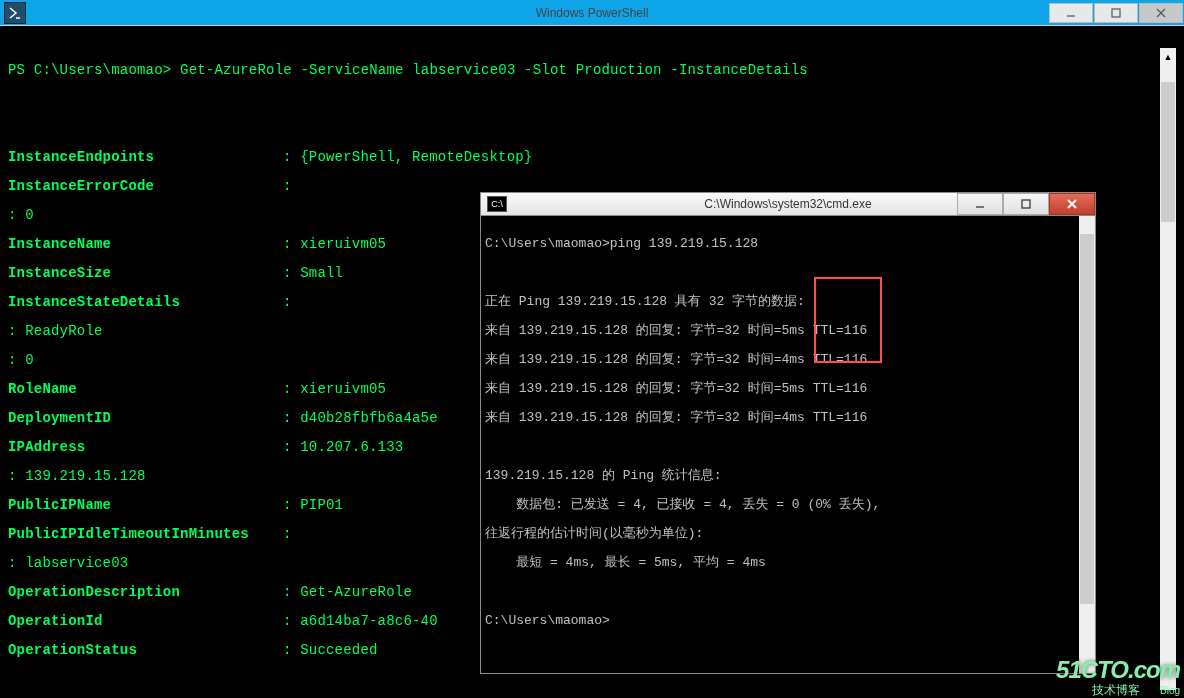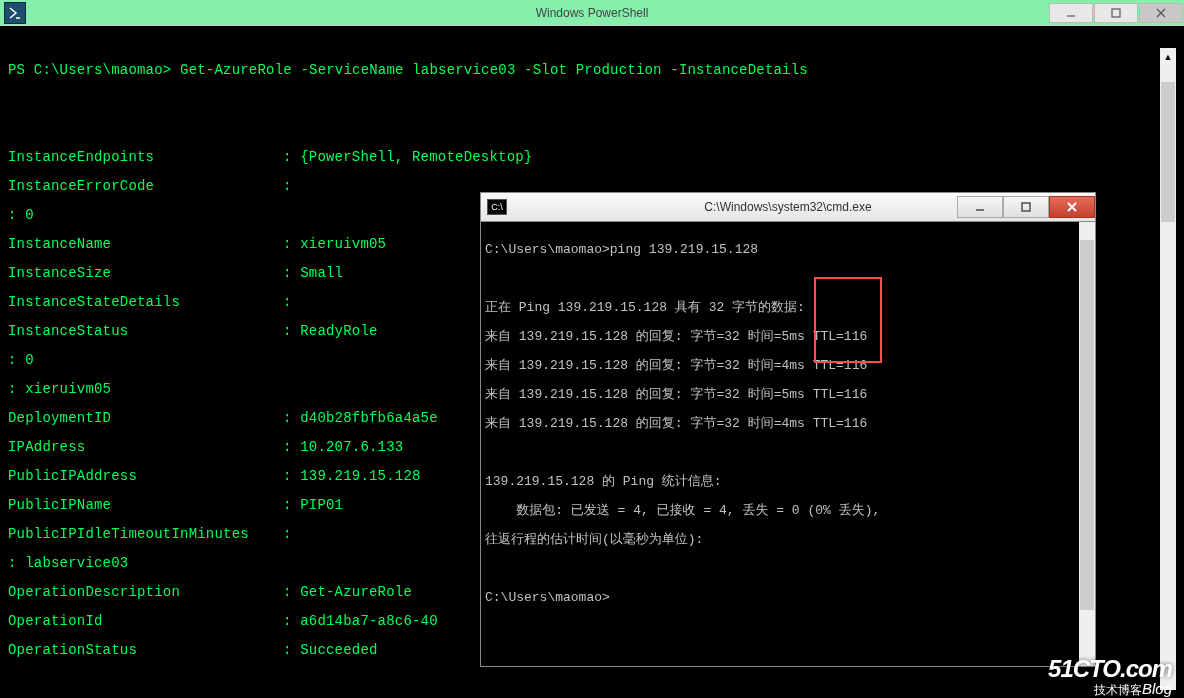--- a/index.html
+++ b/index.html
@@ -14,21 +14,21 @@
 }
 .ps-window {
   position: absolute;
   top: 0; left: 0;
   width: 1184px; height: 698px;
   display: flex;
   flex-direction: column;
 }
 .ps-titlebar {
   height: 26px;
-  background: #86efac;
+  background: #0ea5e9;
   display: flex;
   align-items: center;
   font-family: "Segoe UI", Tahoma, sans-serif;
   font-size: 12px;
   color: #444;
   position: relative;
   border-bottom: 1px solid #d0d0d0;
 }
 .ps-titlebar .ps-icon {
   width: 22px; height: 22px;
@@ -77,21 +77,21 @@
   border-radius: 0;
 }
 .ps-pre {
   color: #00ff58;
   white-space: pre;
   line-height: 14.5px;
   font-size: 14px;
   letter-spacing: 0.2px;
 }
 .ps-row { display:flex; }
-.lbl { display:inline-block; width: 275px; }
+.lbl { display:inline-block; width: 275px; font-weight: bold; }
 
 .cmd-window {
   position: absolute;
   left: 480px; top: 192px;
   width: 616px; height: 475px;
   display: flex;
   flex-direction: column;
   box-shadow: 0 6px 24px rgba(0,0,0,0.35);
 }
 .cmd-titlebar {
@@ -155,29 +155,29 @@
   height:370px;
   background:#cdcdcd;
 }
 .hl-box {
   position: absolute;
   border: 2px solid #ff4d4d;
   pointer-events: none;
 }
 .watermark {
   position:absolute;
-  right: 12px; bottom: 2px;
+  right: 4px; bottom: 2px;
   text-align:right;
   font-family: Arial, sans-serif;
-  color: #ffffff;
+  color: #86efac;
   line-height: 1;
 }
 .watermark .bigw { font-size: 24px; font-weight: bold; font-style: italic; letter-spacing: -1px; text-shadow: 0 0 4px rgba(0,0,0,0.6);}
 .watermark .smallw { font-size: 12px; }
-.watermark .blogw { font-size: 15px; font-style: italic; margin-left: 0;}
+.watermark .blogw { font-size: 10px; margin-left: 20px;}
 </style>
 </head>
 <body>
 
 <div class="ps-window">
   <div class="ps-titlebar">
     <div class="ps-icon">
       <svg width="14" height="14">
           <path d="M2 2 L8 7 L2 12" stroke="#fff" stroke-width="1.5" fill="none"></path>
           <path d="M8 12 L12 12" stroke="#fff" stroke-width="1.5"></path>
@@ -206,26 +206,26 @@
     <div class="ps-pre">
 <div>PS C:\Users\maomao&gt; Get-AzureRole -ServiceName labservice03 -Slot Production -InstanceDetails</div>
 <div>&nbsp;</div>
 <div>&nbsp;</div>
 <div class="ps-row"><span class="lbl"><span>InstanceEndpoints</span></span>: <span>{PowerShell, RemoteDesktop}</span></div>
 <div class="ps-row"><span class="lbl"><span>InstanceErrorCode</span></span>: <span></span></div>
 <div class="ps-row">: <span>0</span></div>
 <div class="ps-row"><span class="lbl"><span>InstanceName</span></span>: <span>xieruivm05</span></div>
 <div class="ps-row"><span class="lbl"><span>InstanceSize</span></span>: <span>Small</span></div>
 <div class="ps-row"><span class="lbl"><span>InstanceStateDetails</span></span>: <span></span></div>
-<div class="ps-row"><span class="lbl"><span>InstanceStatus</span></span>: <span>ReadyRole</span></div>
+<div class="ps-row">: <span>ReadyRole</span></div>
 <div class="ps-row">: <span>0</span></div>
-<div class="ps-row">: <span>xieruivm05</span></div>
+<div class="ps-row"><span class="lbl"><span>RoleName</span></span>: <span>xieruivm05</span></div>
 <div class="ps-row"><span class="lbl"><span>DeploymentID</span></span>: <span>d40b28fbfb6a4a5e</span></div>
 <div class="ps-row"><span class="lbl"><span>IPAddress</span></span>: <span>10.207.6.133</span></div>
-<div class="ps-row"><span class="lbl"><span>PublicIPAddress</span></span>: <span>139.219.15.128</span></div>
+<div class="ps-row">: <span>139.219.15.128</span></div>
 <div class="ps-row"><span class="lbl"><span>PublicIPName</span></span>: <span>PIP01</span></div>
 <div class="ps-row"><span class="lbl"><span>PublicIPIdleTimeoutInMinutes</span></span>: <span></span></div>
 <div class="ps-row">: <span>labservice03</span></div>
 <div class="ps-row"><span class="lbl"><span>OperationDescription</span></span>: <span>Get-AzureRole</span></div>
 <div class="ps-row"><span class="lbl"><span>OperationId</span></span>: <span>a6d14ba7-a8c6-40</span></div>
 <div class="ps-row"><span class="lbl"><span>OperationStatus</span></span>: <span>Succeeded</span></div>
 <div>&nbsp;</div>
 
 
 
@@ -265,20 +265,21 @@
 <div>&nbsp;</div>
 <div>正在 Ping 139.219.15.128 具有 32 字节的数据:</div>
 <div>来自 139.219.15.128 的回复: 字节=32 时间=5ms TTL=116</div>
 <div>来自 139.219.15.128 的回复: 字节=32 时间=4ms TTL=116</div>
 <div>来自 139.219.15.128 的回复: 字节=32 时间=5ms TTL=116</div>
 <div>来自 139.219.15.128 的回复: 字节=32 时间=4ms TTL=116</div>
 <div>&nbsp;</div>
 <div>139.219.15.128 的 Ping 统计信息:</div>
 <div>    数据包: 已发送 = 4, 已接收 = 4, 丢失 = 0 (0% 丢失),</div>
 <div>往返行程的估计时间(以毫秒为单位):</div>
+<div>    最短 = 4ms, 最长 = 5ms, 平均 = 4ms</div>
 <div>&nbsp;</div>
 <div>C:\Users\maomao&gt;</div>
     </div>
     <div class="cmd-scrollbar">
       <div class="thumb"></div>
     </div>
   </div>
 </div>
 
 <div id="hlbox" class="hl-box" style="left: 814px; top: 277px; width: 68px; height: 86px;"></div>

